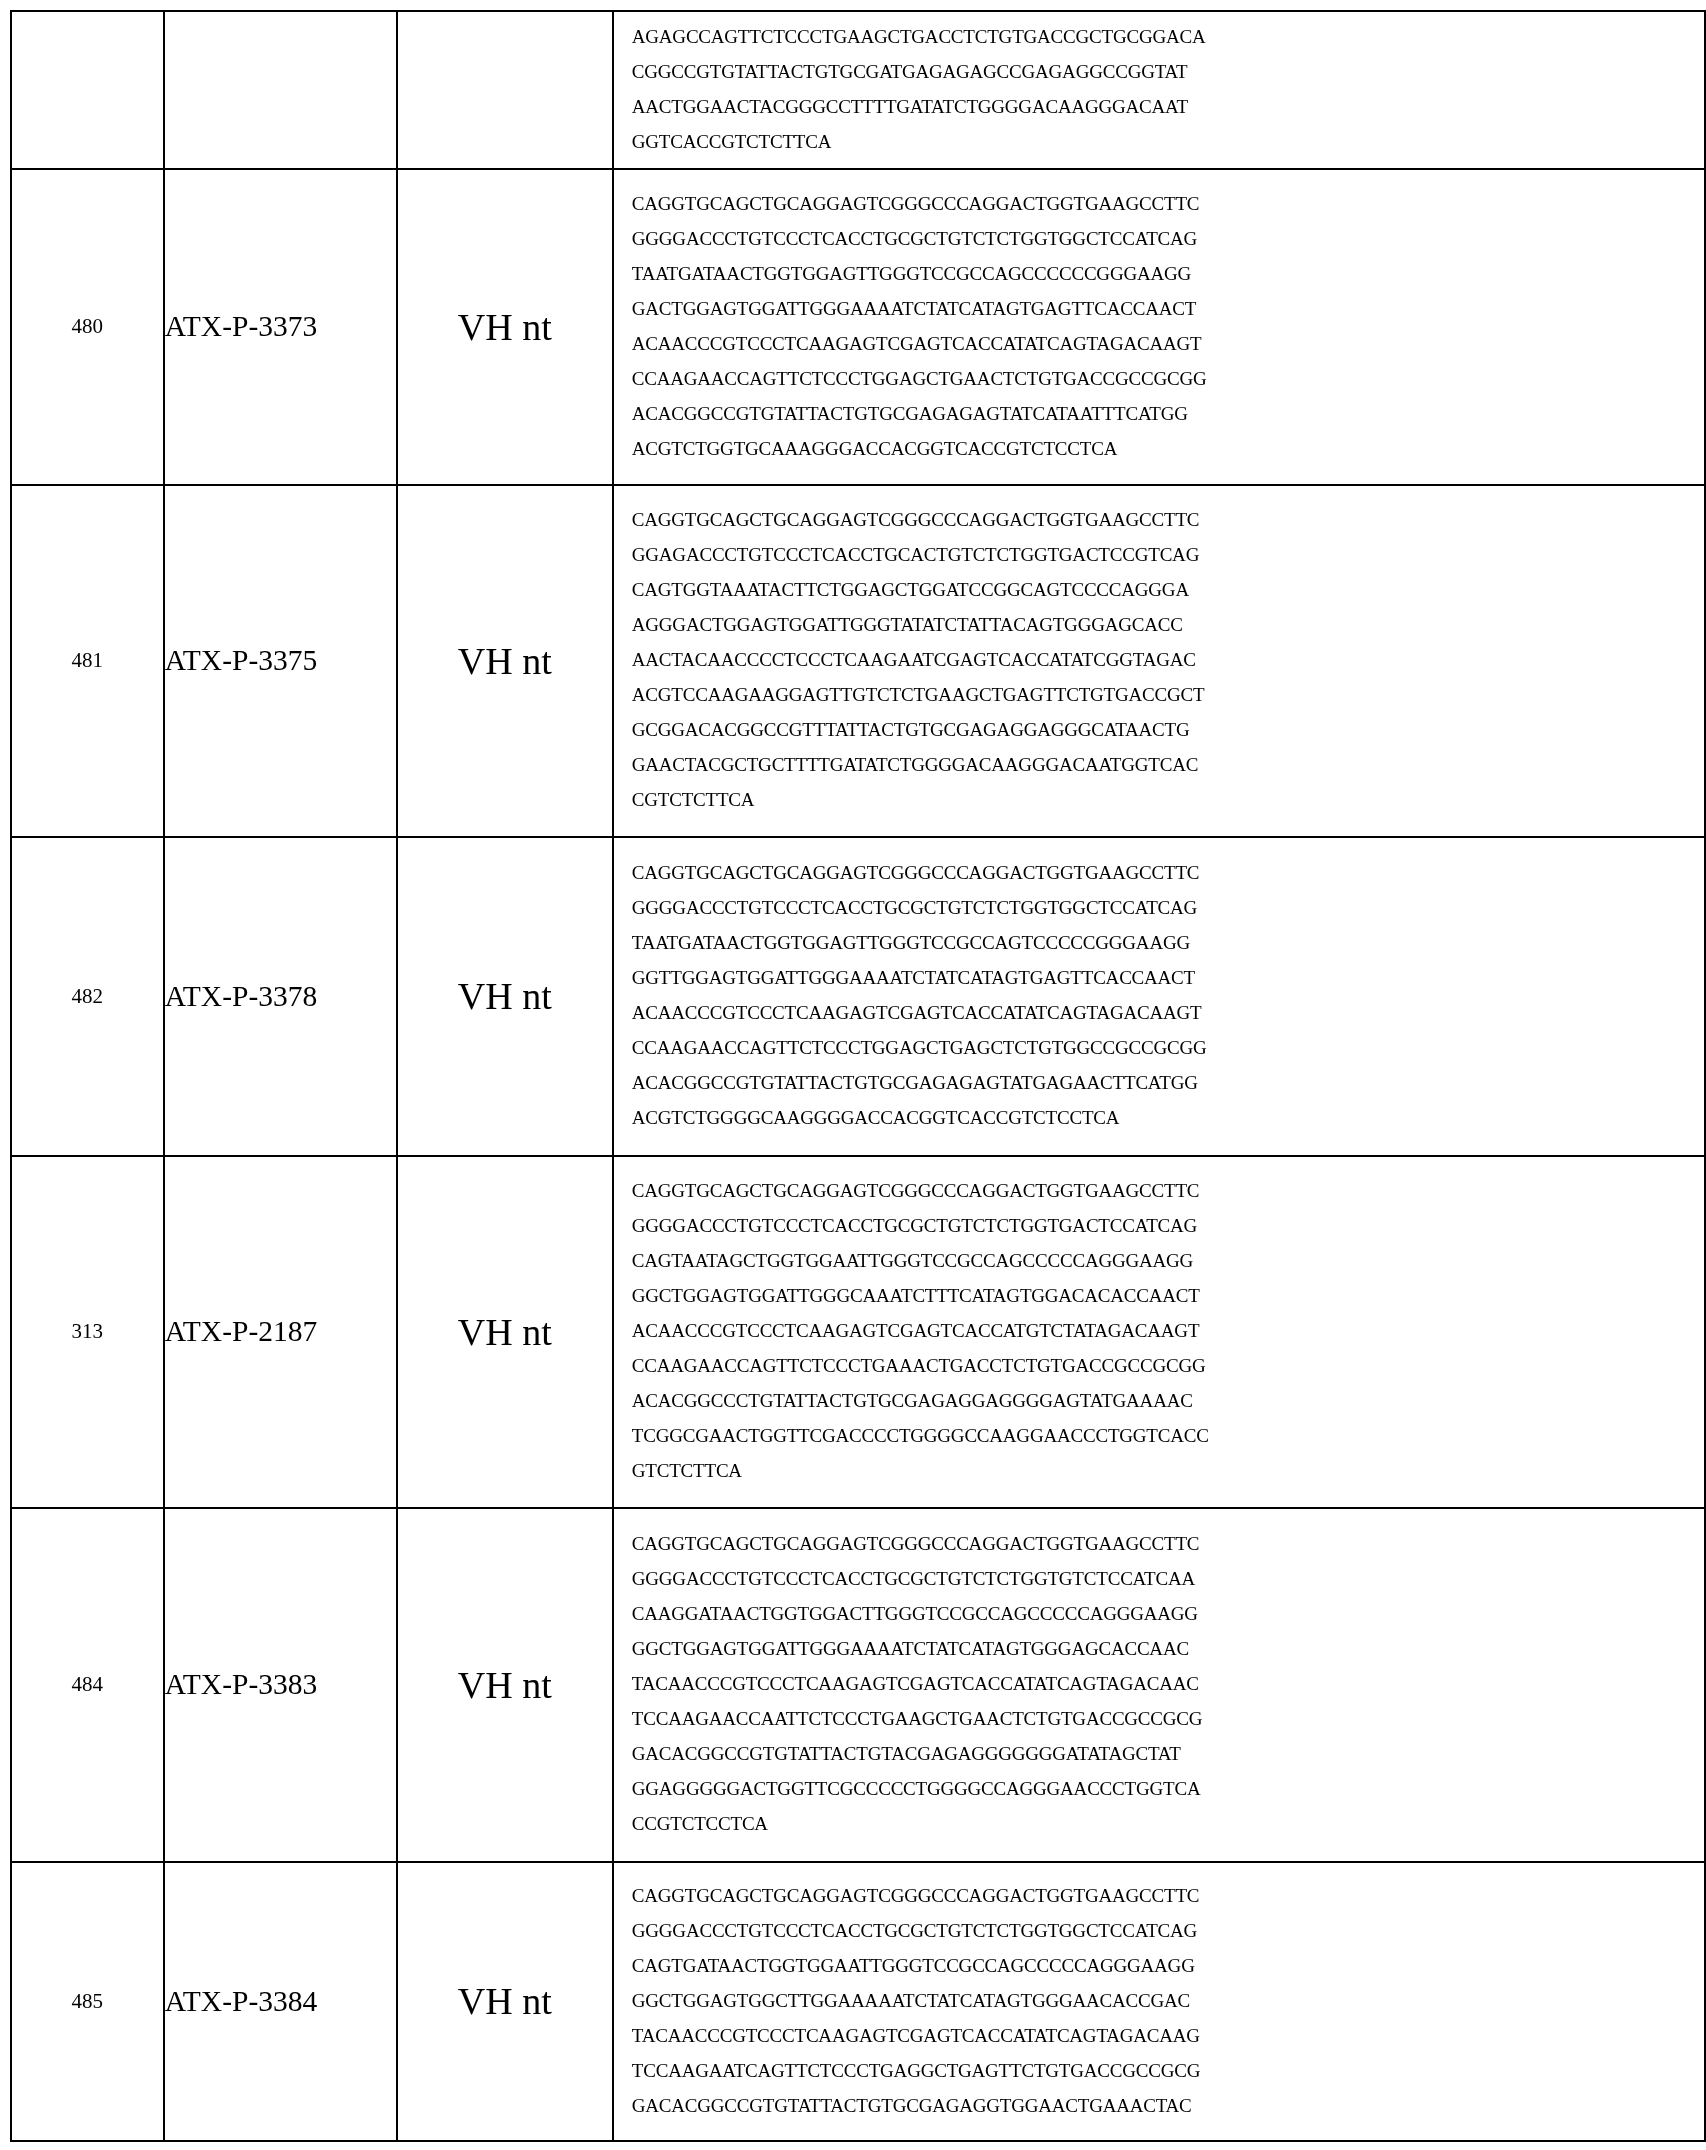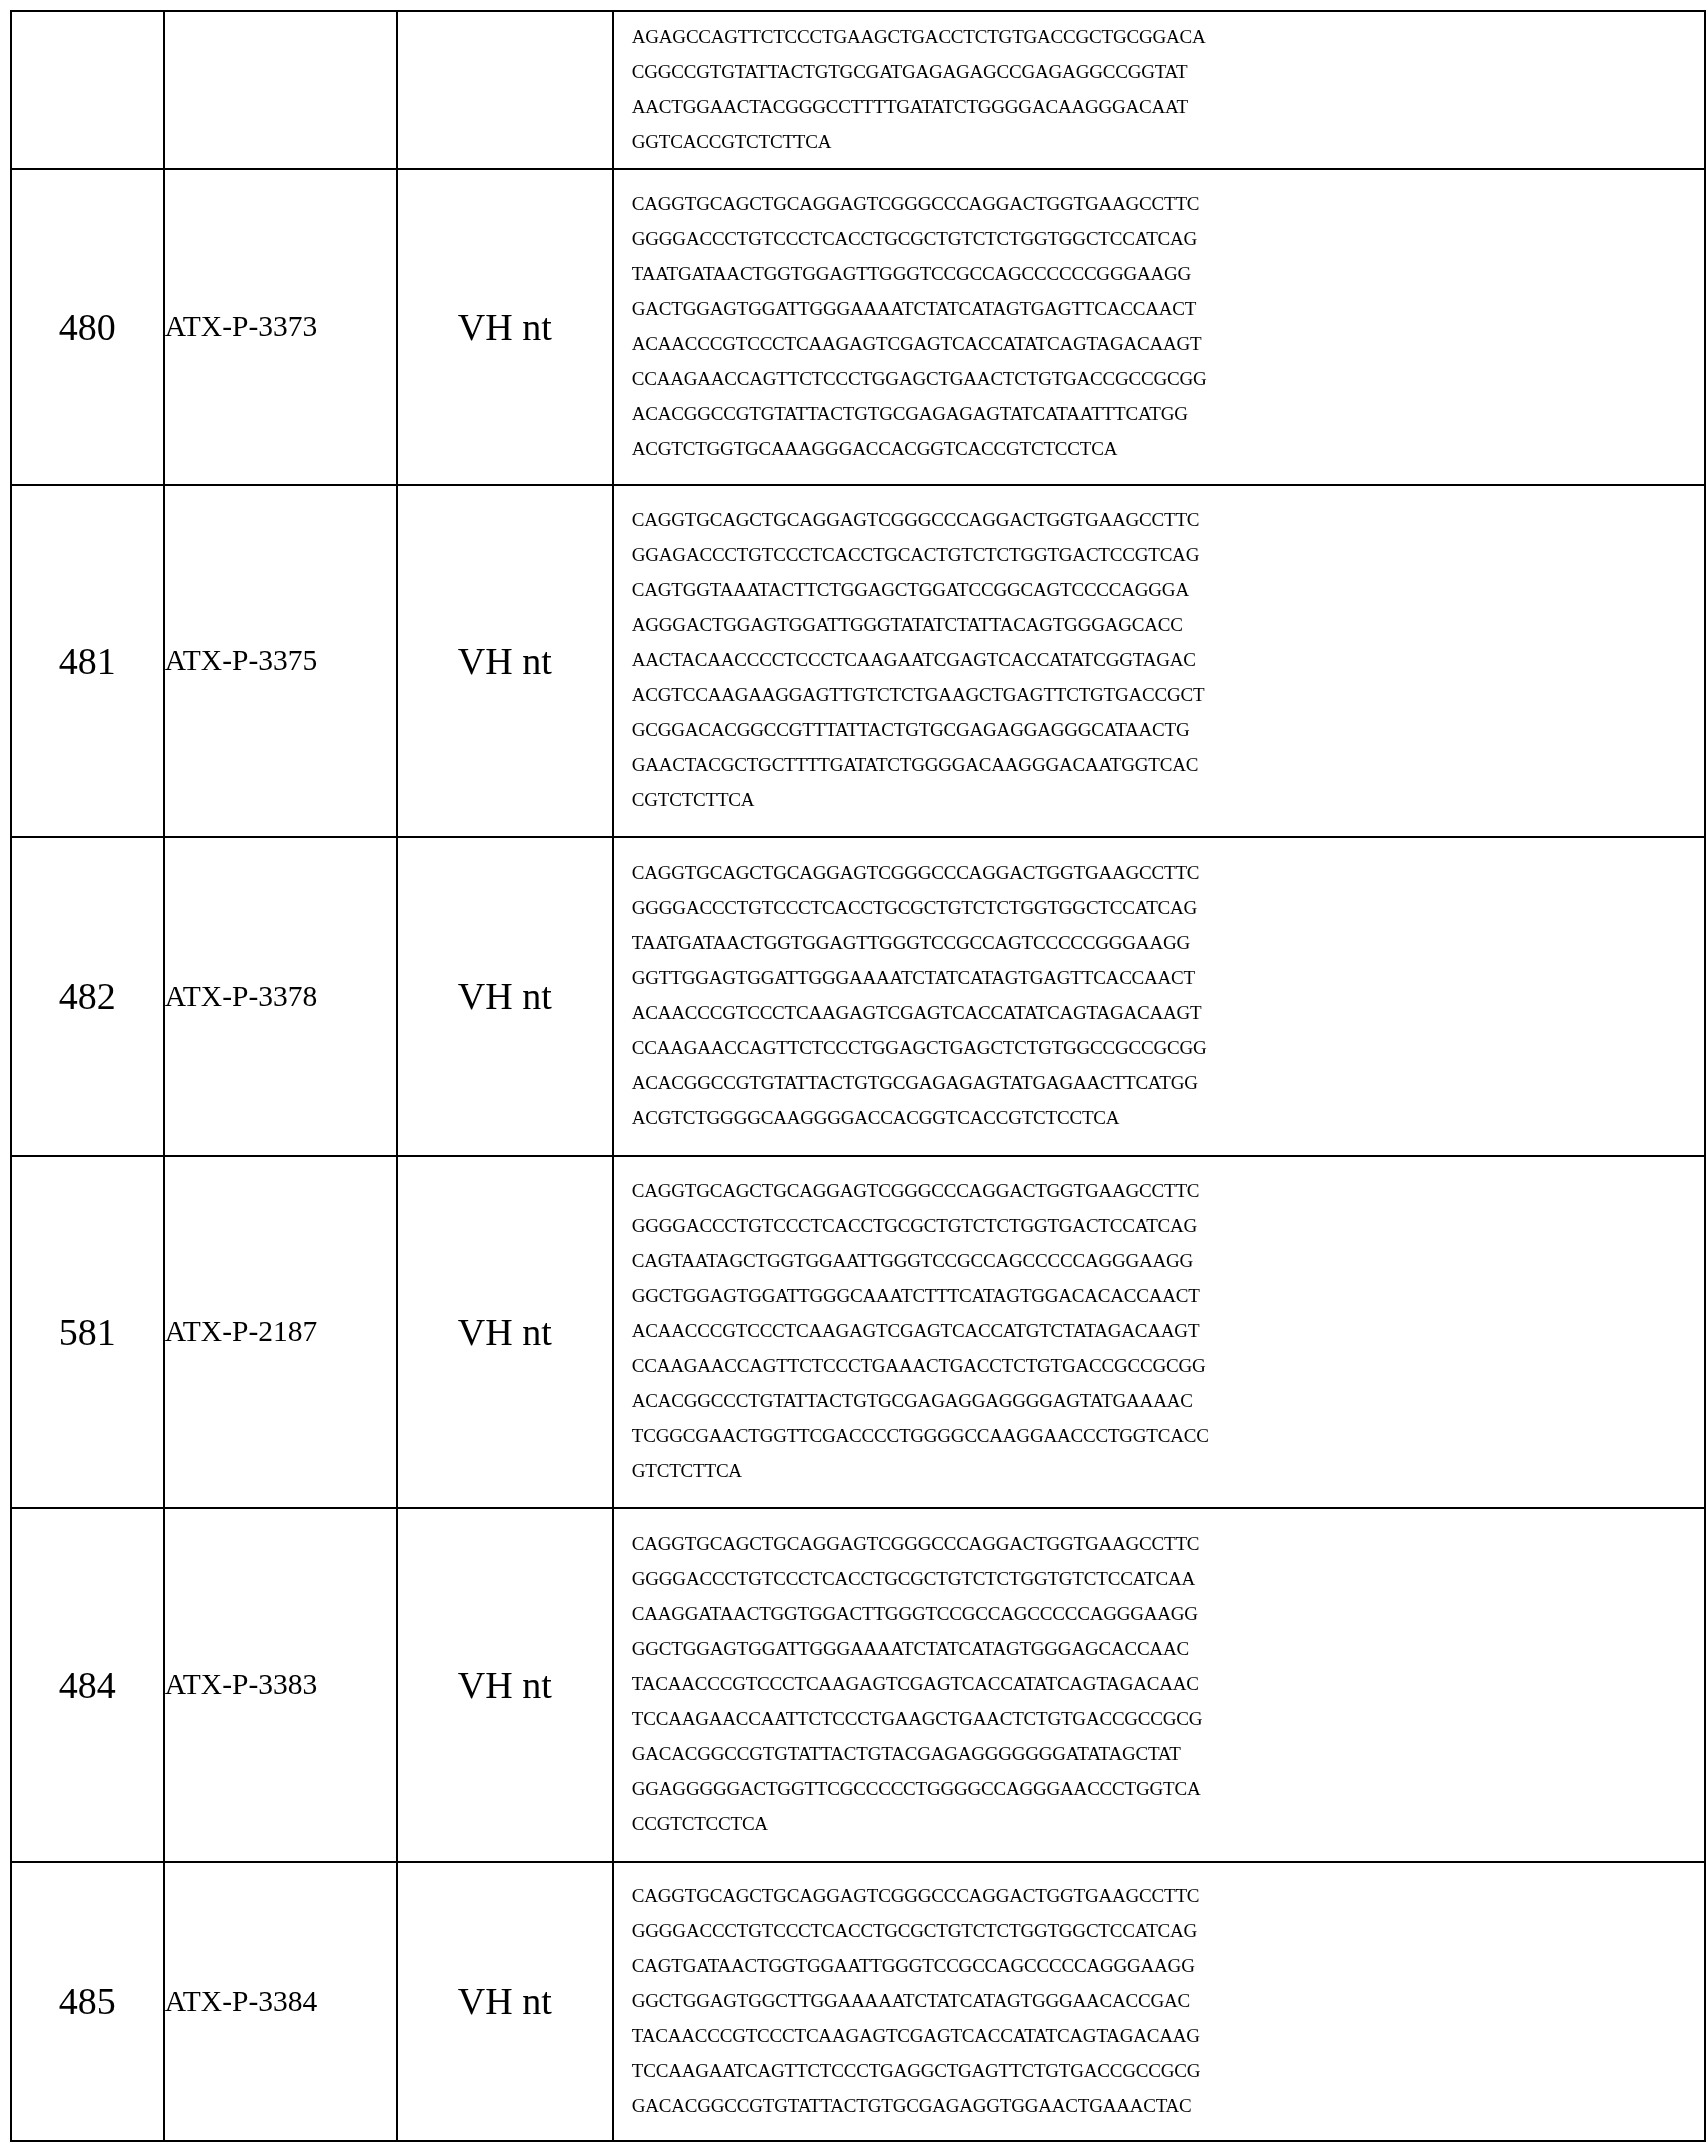--- a/index.html
+++ b/index.html
@@ -9,21 +9,21 @@
     position: absolute; left: 9.8px; top: 9.8px;
     width: 1687px;
     border-collapse: collapse;
     table-layout: fixed;
   }
   table.seq td {
     border: 2.5px solid #000;
     vertical-align: middle;
     padding: 0;
   }
-  td.c-id { width: 151px; text-align: center; font-size: 38px; }
+  td.c-id { width: 151px; text-align: center; font-size: 21px; }
   td.c-name { width: 231px; font-size: 29.5px; }
   td.c-type { width: 214px; text-align: center; font-size: 38px; }
   td.c-seq { width: 1090px; vertical-align: top; }
   .seq-text {
     font-size: 19px;
     line-height: 35px;
     padding: 1.6px 8.2px 3.3px 18px;
     letter-spacing: -0.2px;
   }
   .seq-line { display: block; white-space: nowrap; }
@@ -92,21 +92,21 @@
             <span class="seq-line">TAATGATAACTGGTGGAGTTGGGTCCGCCAGTCCCCCGGGAAGG</span>
             <span class="seq-line">GGTTGGAGTGGATTGGGAAAATCTATCATAGTGAGTTCACCAACT</span>
             <span class="seq-line">ACAACCCGTCCCTCAAGAGTCGAGTCACCATATCAGTAGACAAGT</span>
             <span class="seq-line">CCAAGAACCAGTTCTCCCTGGAGCTGAGCTCTGTGGCCGCCGCGG</span>
             <span class="seq-line">ACACGGCCGTGTATTACTGTGCGAGAGAGTATGAGAACTTCATGG</span>
             <span class="seq-line">ACGTCTGGGGCAAGGGGACCACGGTCACCGTCTCCTCA</span>
           </div>
         </td>
       </tr>
       <tr style="height: 352px;">
-        <td class="c-id">581</td>
+        <td class="c-id">313</td>
         <td class="c-name">ATX-P-2187</td>
         <td class="c-type">VH nt</td>
         <td class="c-seq">
           <div class="seq-text">
             <span class="seq-line">CAGGTGCAGCTGCAGGAGTCGGGCCCAGGACTGGTGAAGCCTTC</span>
             <span class="seq-line">GGGGACCCTGTCCCTCACCTGCGCTGTCTCTGGTGACTCCATCAG</span>
             <span class="seq-line">CAGTAATAGCTGGTGGAATTGGGTCCGCCAGCCCCCAGGGAAGG</span>
             <span class="seq-line">GGCTGGAGTGGATTGGGCAAATCTTTCATAGTGGACACACCAACT</span>
             <span class="seq-line">ACAACCCGTCCCTCAAGAGTCGAGTCACCATGTCTATAGACAAGT</span>
             <span class="seq-line">CCAAGAACCAGTTCTCCCTGAAACTGACCTCTGTGACCGCCGCGG</span>

